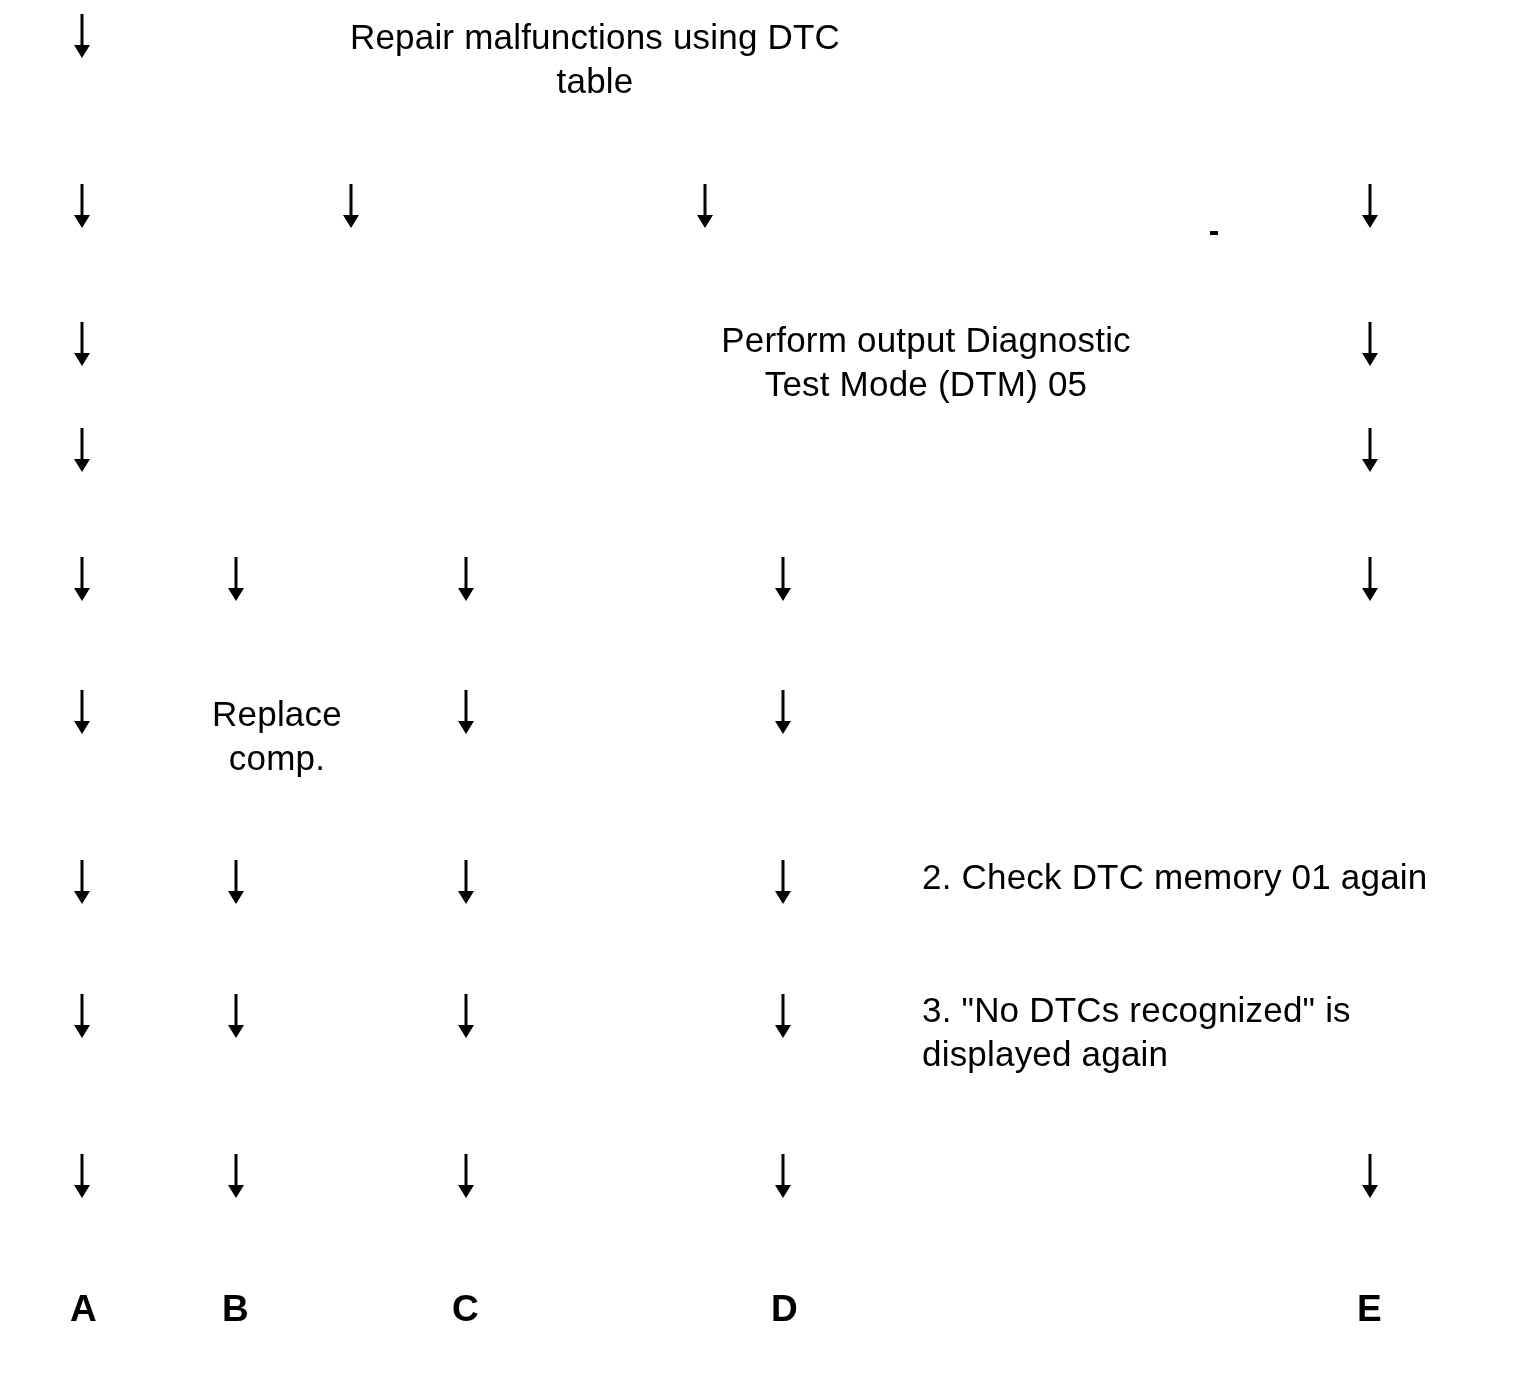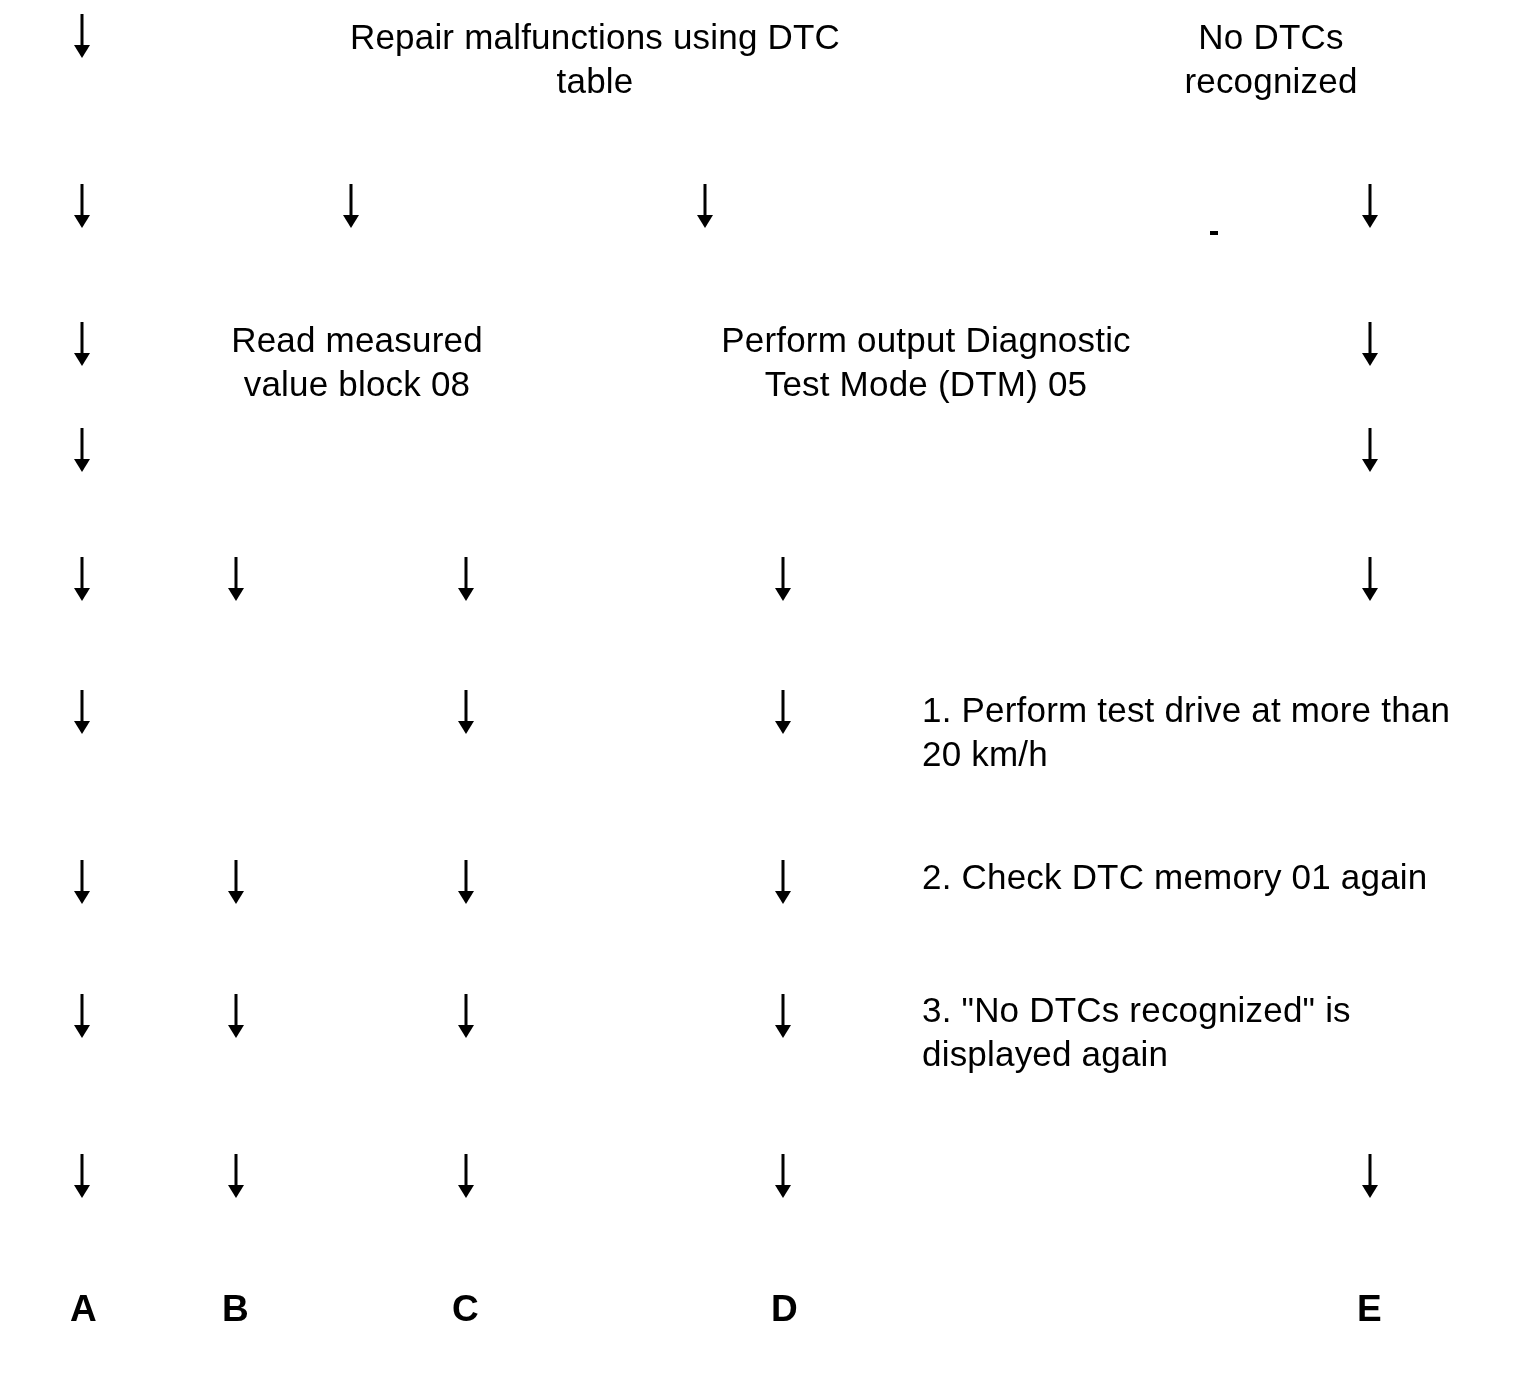--- a/index.html
+++ b/index.html
@@ -67,28 +67,24 @@
     height: 4px;
     background: #000;
   }
 </style>
 </head>
 <body>
 
 <div class="stage" style="background: rgb(255, 255, 255);">
     <div class="label center" style="left: 595px; top: 15px;">Repair malfunctions using DTC
 table</div>
-    <div class="label center" style="left: 1271px; top: 15px;">No DTCs
-recognized</div>
-    <div class="label center" style="left: 357px; top: 318px;">Read measured
-value block 08</div>
     <div class="label center" style="left: 926px; top: 318px;">Perform output Diagnostic
 Test Mode (DTM) 05</div>
-    <div class="label" style="left: 922px; top: 688px;">1. Perform test drive at more than
-20 km/h</div>
+    <div class="label center" style="left: 277px; top: 692px;">Replace
+comp.</div>
     <div class="label" style="left: 922px; top: 855px;">2. Check DTC memory 01 again</div>
     <div class="label" style="left: 922px; top: 988px;">3. "No DTCs recognized" is
 displayed again</div>
     <div class="letter" style="left: 70px; top: 1288px;">A</div>
     <div class="letter" style="left: 222px; top: 1288px;">B</div>
     <div class="letter" style="left: 452px; top: 1288px;">C</div>
     <div class="letter" style="left: 771px; top: 1288px;">D</div>
     <div class="letter" style="left: 1357px; top: 1288px;">E</div>
     <div class="arrow" style="left: 82px; top: 14px;">
       <span class="stem"></span>

